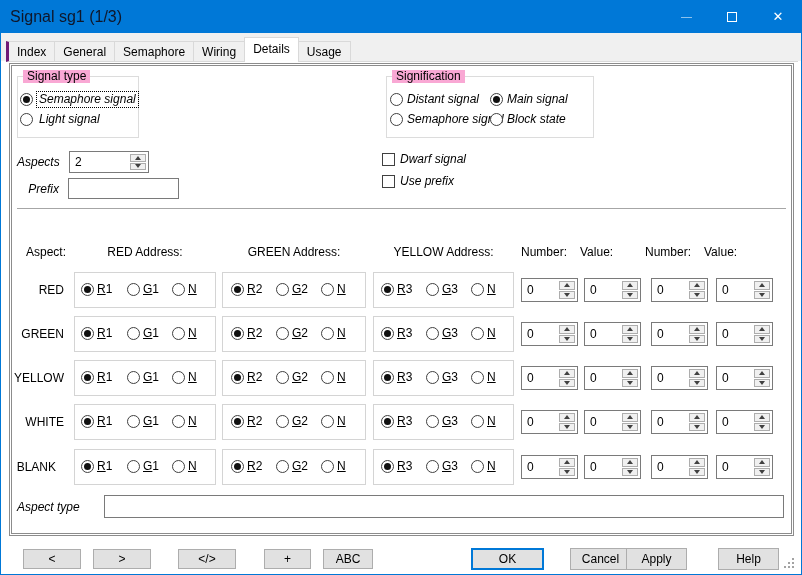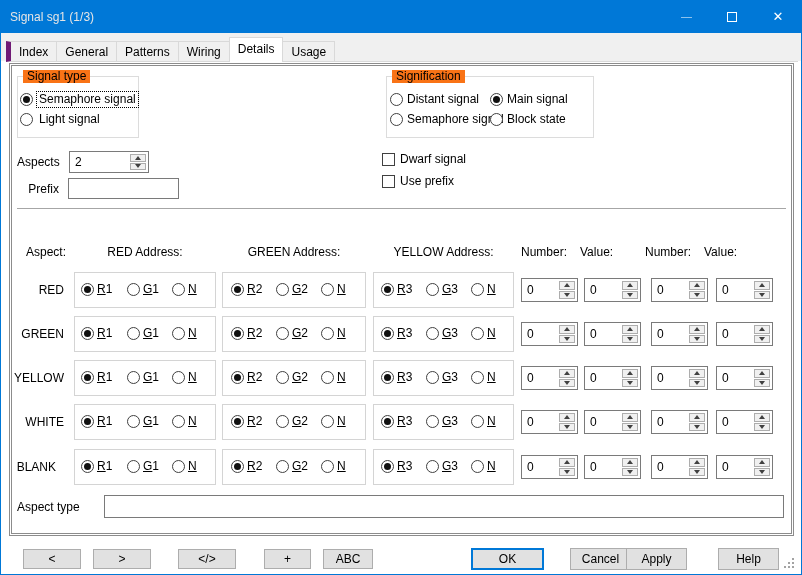--- a/index.html
+++ b/index.html
@@ -4,52 +4,52 @@
 <style>
   * { margin:0; padding:0; box-sizing:border-box; }
   html,body { background:#ffffff; }
   body { font-family:"Liberation Sans",sans-serif; font-size:12px; color:#000; }
 
   .window { position:relative; width:802px; height:575px; background:#fff;
             border:1px solid #0078d7; overflow:hidden; }
 
   
   .titlebar { position:absolute; left:0; top:0; right:0; height:32px; background:#0078d7; }
-  .title { position:absolute; left:9px; top:0; line-height:32px; color:#e5e5e5; font-size:12px; }
+  .title { position:absolute; left:9px; top:0; line-height:32px; color:#0f172a; font-size:16px; }
   .tb-btn { position:absolute; top:0; width:46px; height:32px; }
   .tb-min { right:92px; } .tb-max { right:46px; } .tb-close { right:0; }
   .glyph-min { position:absolute; left:18px; top:16px; width:11px; height:1px; background:rgba(255,255,255,.55); }
   .glyph-max { position:absolute; left:18px; top:11px; width:10px; height:10px; border:1px solid #fff; }
   .glyph-close { position:absolute; left:0; top:0; width:46px; height:32px; color:#fff;
                  font-size:13px; text-align:center; line-height:31px; }
 
   
   .tabstrip-bg { position:absolute; left:0; top:32px; right:0; height:28px; background:#f0f0f0; }
   .tabline { position:absolute; left:5px; top:60px; width:792px; height:1px; background:#d9d9d9; z-index:1; }
   .tabs { position:absolute; left:5px; top:36px; height:25px; display:flex; align-items:flex-end; z-index:2; }
   .tab { height:21px; line-height:20px; padding:0 8px; background:#f0f0f0;
          border:1px solid #d9d9d9; border-left:none; white-space:nowrap; }
-  .tab:first-child { border-left:5px solid #701a75; }
+  .tab:first-child { border-left:3px solid #701a75; }
   .tab.active { background:#fff; height:25px; line-height:22px; border-bottom:none;
                 border-left:1px solid #d9d9d9; margin-left:-1px; }
 
   
   .panel-outer { position:absolute; left:8px; top:62px; width:785px; height:473px;
                  border:1px solid #8c8c8c; background:#fff; }
   .panel-inner { position:absolute; left:1px; top:1px; right:1px; bottom:1px; border:1px solid #8c8c8c; }
 
   
   .gbox { position:absolute; border:1px solid #dcdcdc; background:#fff; }
-  .legend { position:absolute; background:#f97316; padding:0 4px; line-height:13px; white-space:nowrap; }
+  .legend { position:absolute; background:#f9a8d4; padding:0 4px; line-height:13px; white-space:nowrap; }
 
   .radio { position:absolute; width:13px; height:13px; border:1px solid #404040; border-radius:50%; background:#fff; }
   .radio.sel::after { content:""; position:absolute; left:2px; top:2px; width:7px; height:7px;
                       border-radius:50%; background:#101010; }
   .cbox { position:absolute; width:13px; height:13px; border:1px solid #404040; background:#fff; }
-  .lbl { position:absolute; line-height:15px; white-space:nowrap; }
+  .lbl { position:absolute; line-height:15px; white-space:nowrap;font-style:italic; }
   .focus-dotted { border:1px dotted #000; padding:0 2px; }
 
   
   .spin { position:absolute; border:1px solid #7a7a7a; background:#fff; }
   .spin-val { position:absolute; left:5px; top:50%; transform:translateY(-50%); line-height:12px; }
   .spin-btns { position:absolute; right:2px; top:2px; bottom:2px; width:16px;
                display:flex; flex-direction:column; gap:1px; }
   .spin-btn { flex:1; border:1px solid #adadad; background:#f0f0f0;
               display:flex; align-items:center; justify-content:center; }
   .tri-up { width:0; height:0; border-left:3px solid transparent; border-right:3px solid transparent;
@@ -90,21 +90,21 @@
     <div class="tb-btn tb-close">
       <div class="glyph-close">✕</div>
     </div>
   </div>
 
   <div class="tabstrip-bg"></div>
   <div class="tabline"></div>
   <div class="tabs" id="tabs">
       <div class="tab">Index</div>
       <div class="tab">General</div>
-      <div class="tab">Patterns</div>
+      <div class="tab">Semaphore</div>
       <div class="tab">Wiring</div>
       <div class="tab active">Details</div>
       <div class="tab">Usage</div>
     </div>
 
   <div class="panel-outer">
     <div class="panel-inner"></div>
   </div>
 
   <div class="gbox" style="left:16px;top:75px;width:122px;height:62px;"></div>

